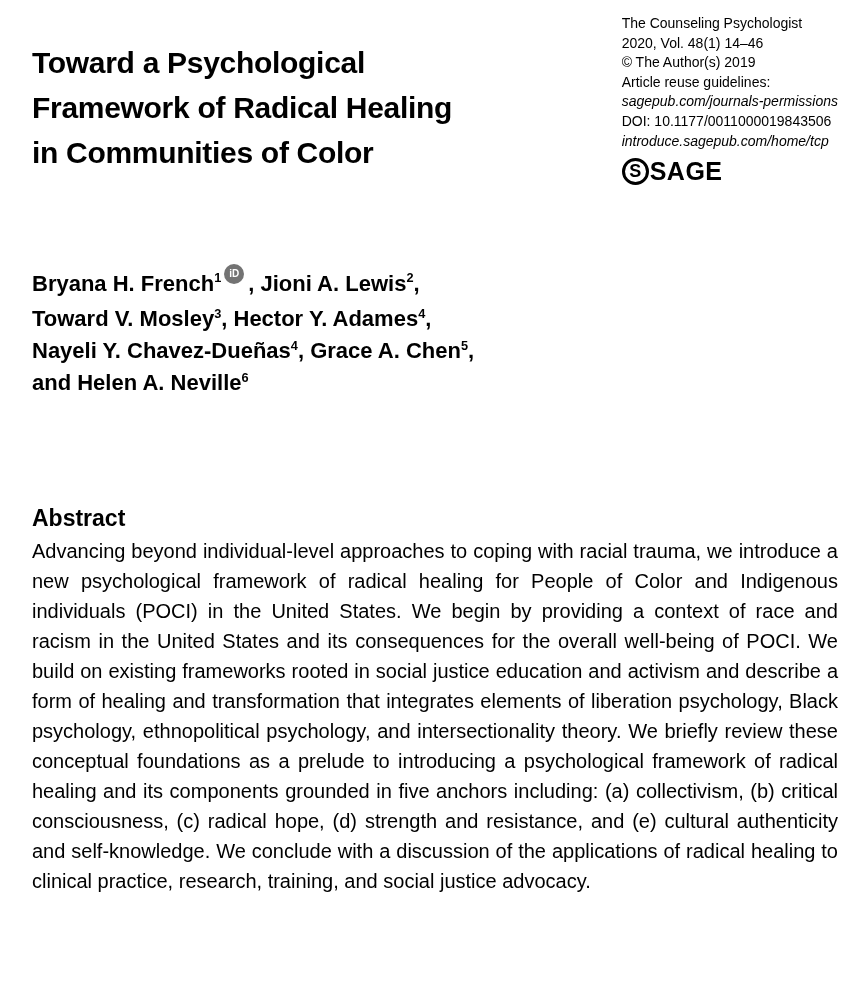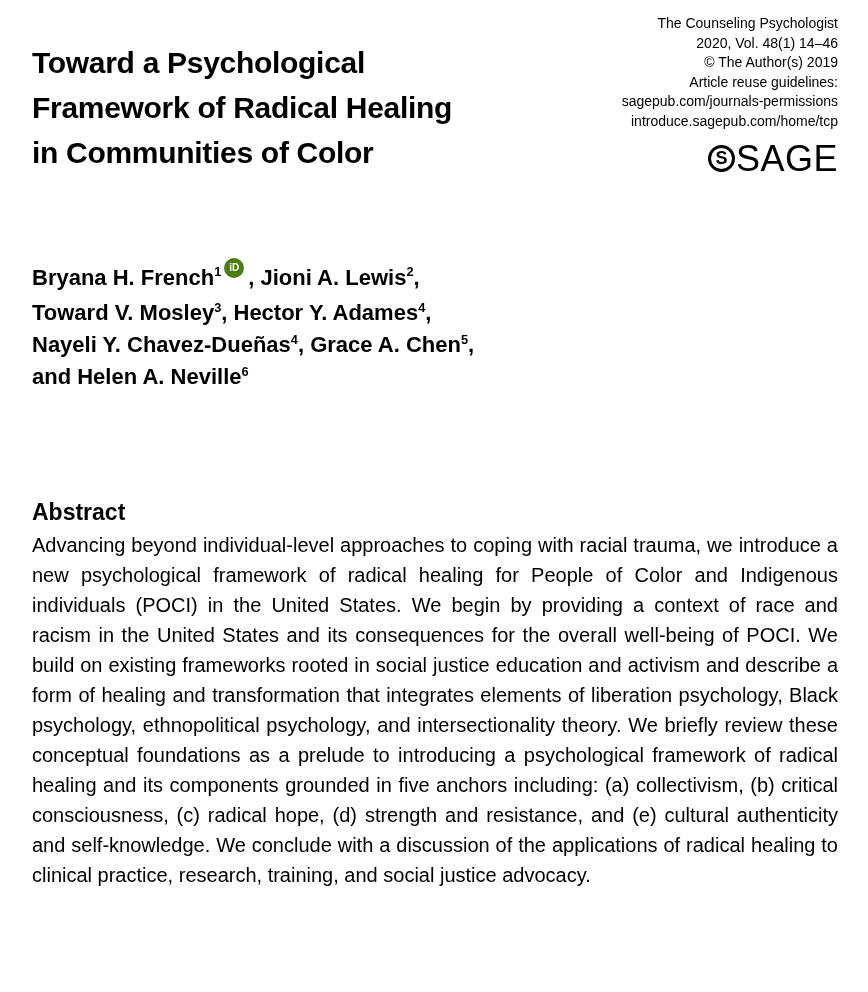--- a/index.html
+++ b/index.html
@@ -23,67 +23,67 @@
     align-items: flex-start;
   }
   .title {
     margin: 26px 0 0 0;
     font-size: 30px;
     font-weight: bold;
     line-height: 45px;
     max-width: 438px;
     letter-spacing: -0.3px;
   }
-  .journal-block { text-align: right; }
+  .journal-block { text-align: left; }
   .journal-info {
     font-size: 14px;
     line-height: 19.6px;
   }
-  .journal-info .link { cursor: pointer; }
+  .journal-info .link { cursor: pointer; font-style: italic; }
   .sage-logo {
     margin-top: 6px;
     display: inline-flex;
     align-items: center;
     justify-content: flex-end;
   }
   .sage-circle {
     width: 27px;
     height: 27px;
     border: 3px solid #000;
     border-radius: 50%;
     display: inline-flex;
     align-items: center;
     justify-content: center;
     font-size: 18px;
     font-weight: bold;
     margin-right: 1px;
   }
   .sage-text {
-    font-size: 36px;
-    font-weight: normal;
+    font-size: 25px;
+    font-weight: bold;
     letter-spacing: 0.5px;
   }
   .authors {
     margin-top: 81px;
     font-size: 22px;
     font-weight: bold;
     line-height: 32px;
   }
   .authors sup {
     font-size: 0.58em;
     line-height: 0;
   }
   .orcid {
     display: inline-flex;
     align-items: center;
     justify-content: center;
     width: 20px;
     height: 20px;
     border-radius: 50%;
-    background: #4d7c0f;
+    background: #737373;
     color: #ffffff;
     font-size: 10px;
     font-weight: bold;
     margin: 0 4px 16px 3px;
     vertical-align: middle;
     transform: translateY(-3px);
     cursor: pointer;
   }
   .abstract { margin-top: 106px; }
   .abstract-heading {
@@ -107,20 +107,21 @@
   <div class="header">
     <h1 class="title">Toward a Psychological Framework of Radical Healing in Communities of Color</h1>
 
     <div class="journal-block">
       <div class="journal-info">
         <div>The Counseling Psychologist</div>
         <div>2020, Vol. 48(1) 14–46</div>
         <div>© The Author(s) 2019</div>
         <div>Article reuse guidelines:</div>
         <div class="link">sagepub.com/journals-permissions</div>
+        <div>DOI: 10.1177/0011000019843506</div>
         <div class="link">introduce.sagepub.com/home/tcp</div>
       </div>
       <div class="sage-logo">
         <span class="sage-circle">S</span>
         <span class="sage-text">SAGE</span>
       </div>
     </div>
   </div>
 
   <div class="authors">

